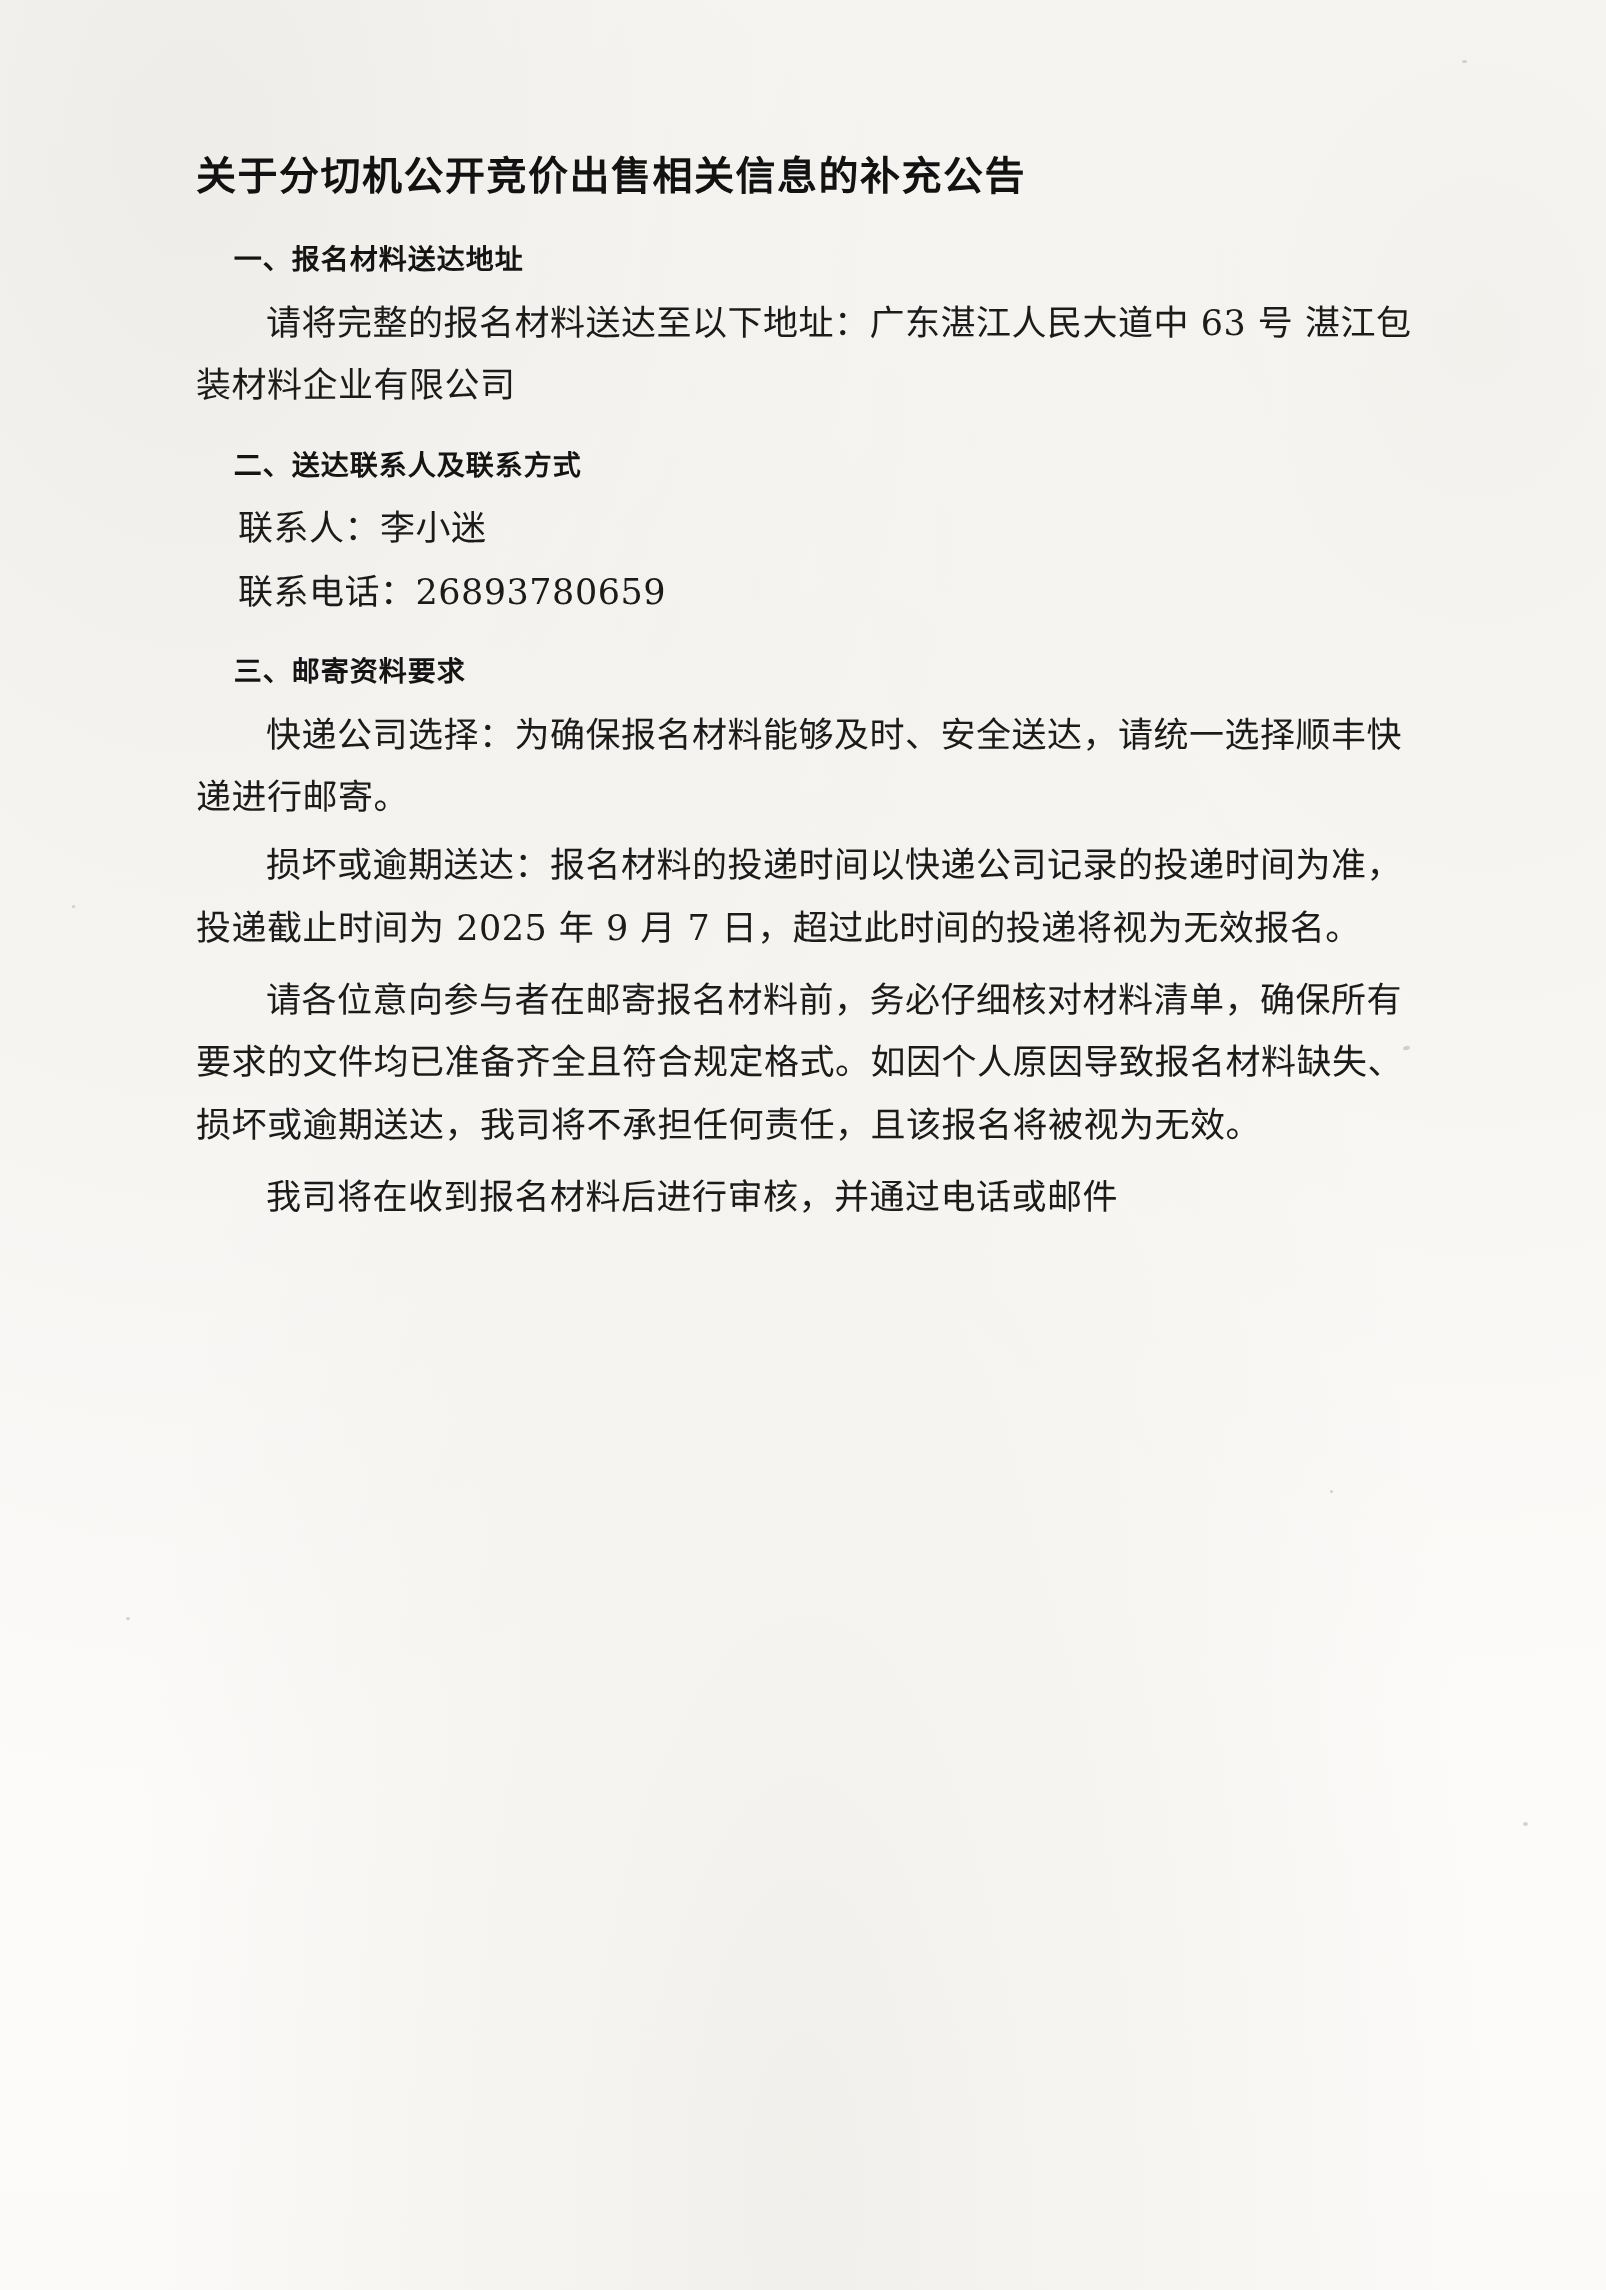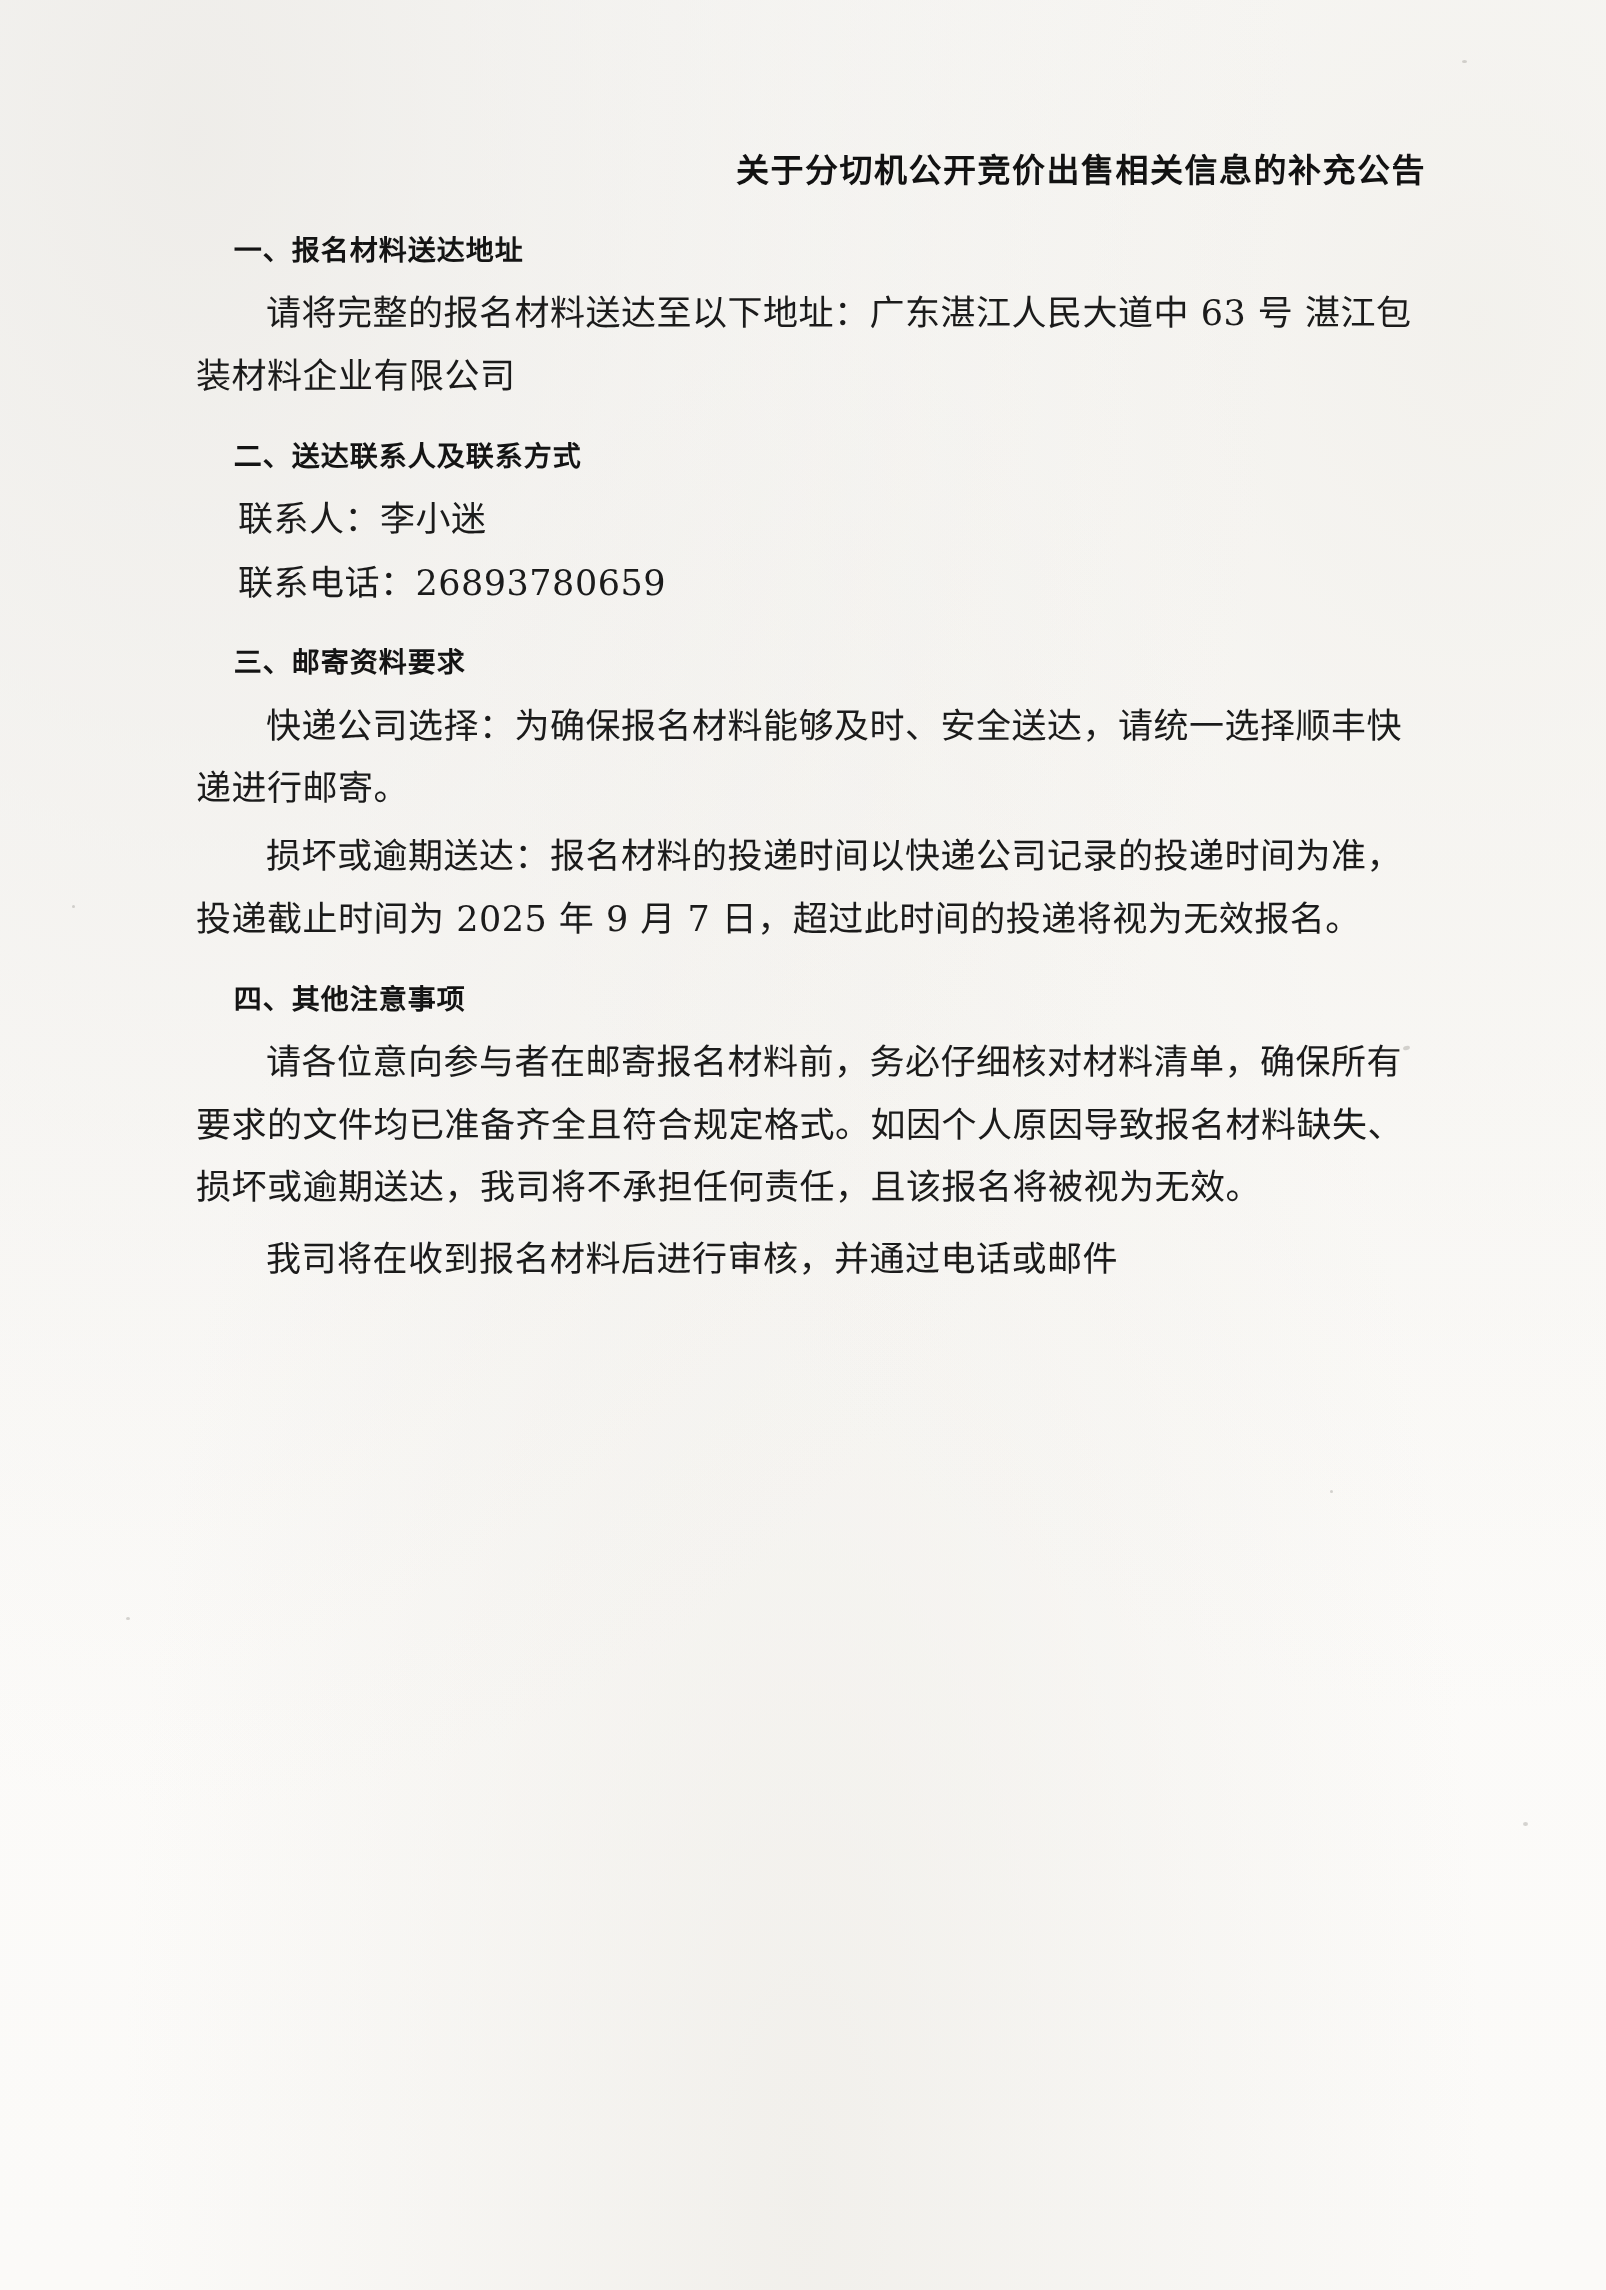--- a/index.html
+++ b/index.html
@@ -43,23 +43,23 @@
   .content {
     position: absolute;
     left: 196px;
     top: 150px;
     width: 1230px;
   }
 
   .doc-title {
     font-family: Liberation Sans, sans-serif;
     font-weight: bold;
-    font-size: 33px;
+    font-size: 40px;
     letter-spacing: 1.5px;
-    text-align: right;
+    text-align: left;
     line-height: 1.3;
     margin: 0 0 34px 0;
     color: #121212;
   }
 
   .para {
     font-size: 35px;
     line-height: 1.78;
     text-indent: 2em;
     margin: 0 0 10px 0;
@@ -128,20 +128,19 @@
     <p class="sub-line">联系人：李小迷</p>
 
     <p class="sub-line">联系电话：26893780659</p>
 
     <h2 class="section-heading">三、邮寄资料要求</h2>
 
     <p class="para tight"><span class="lead-label">快递公司选择：</span><span>为确保报名材料能够及时、安全送达，请统一选择顺丰快递进行邮寄。</span></p>
 
     <p class="para"><span class="lead-label">损坏或逾期送达：</span><span>报名材料的投递时间以快递公司记录的投递时间为准，投递截止时间为 2025 年 9 月 7 日，超过此时间的投递将视为无效报名。</span></p>
 
-    <h2 class="section-heading">四、其他注意事项</h2>
 
     <p class="para">请各位意向参与者在邮寄报名材料前，务必仔细核对材料清单，确保所有要求的文件均已准备齐全且符合规定格式。如因个人原因导致报名材料缺失、损坏或逾期送达，我司将不承担任何责任，且该报名将被视为无效。</p>
 
     <p class="para">我司将在收到报名材料后进行审核，并通过电话或邮件</p>
 
   </div>
 </div>
 
 </body></html>

